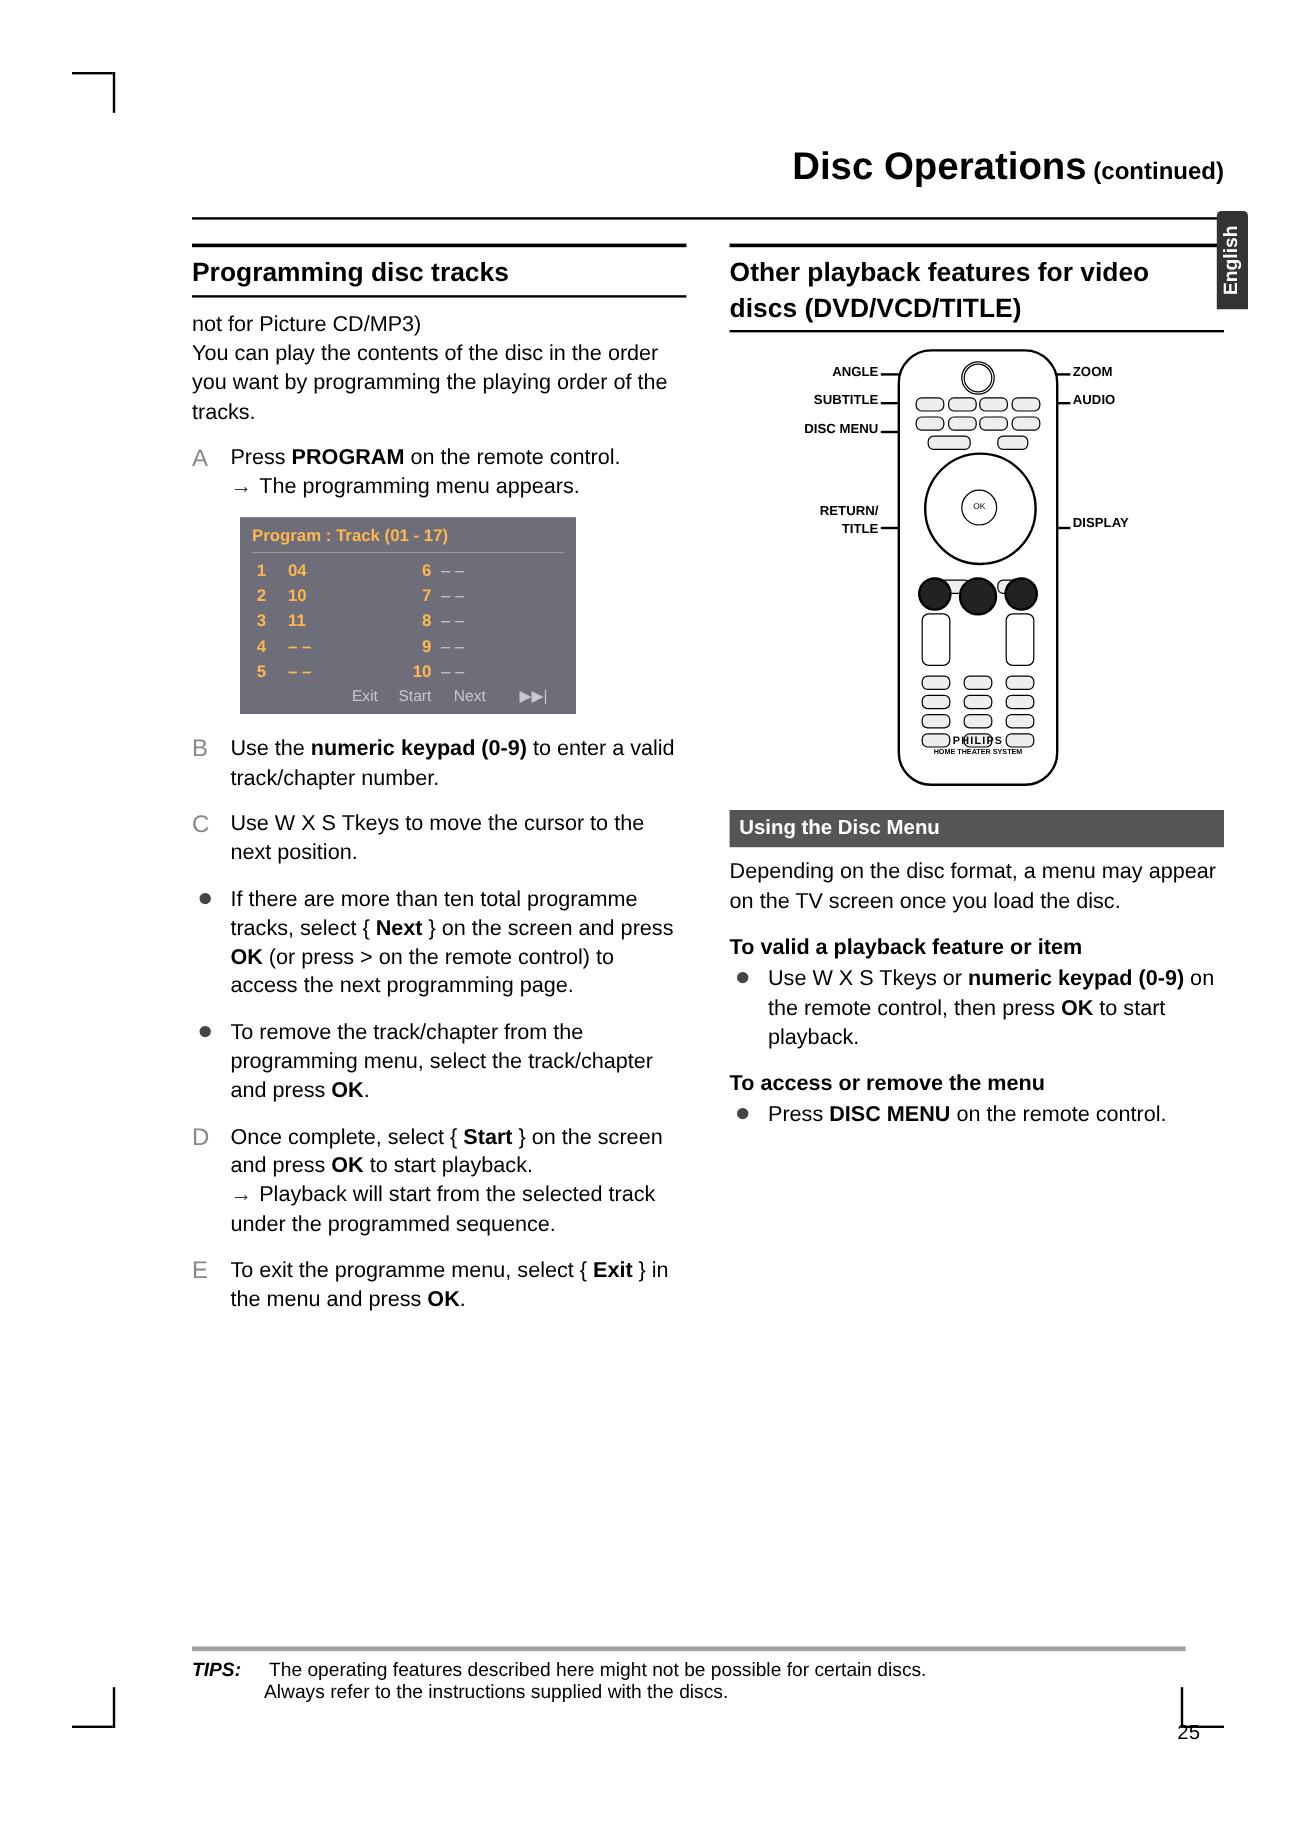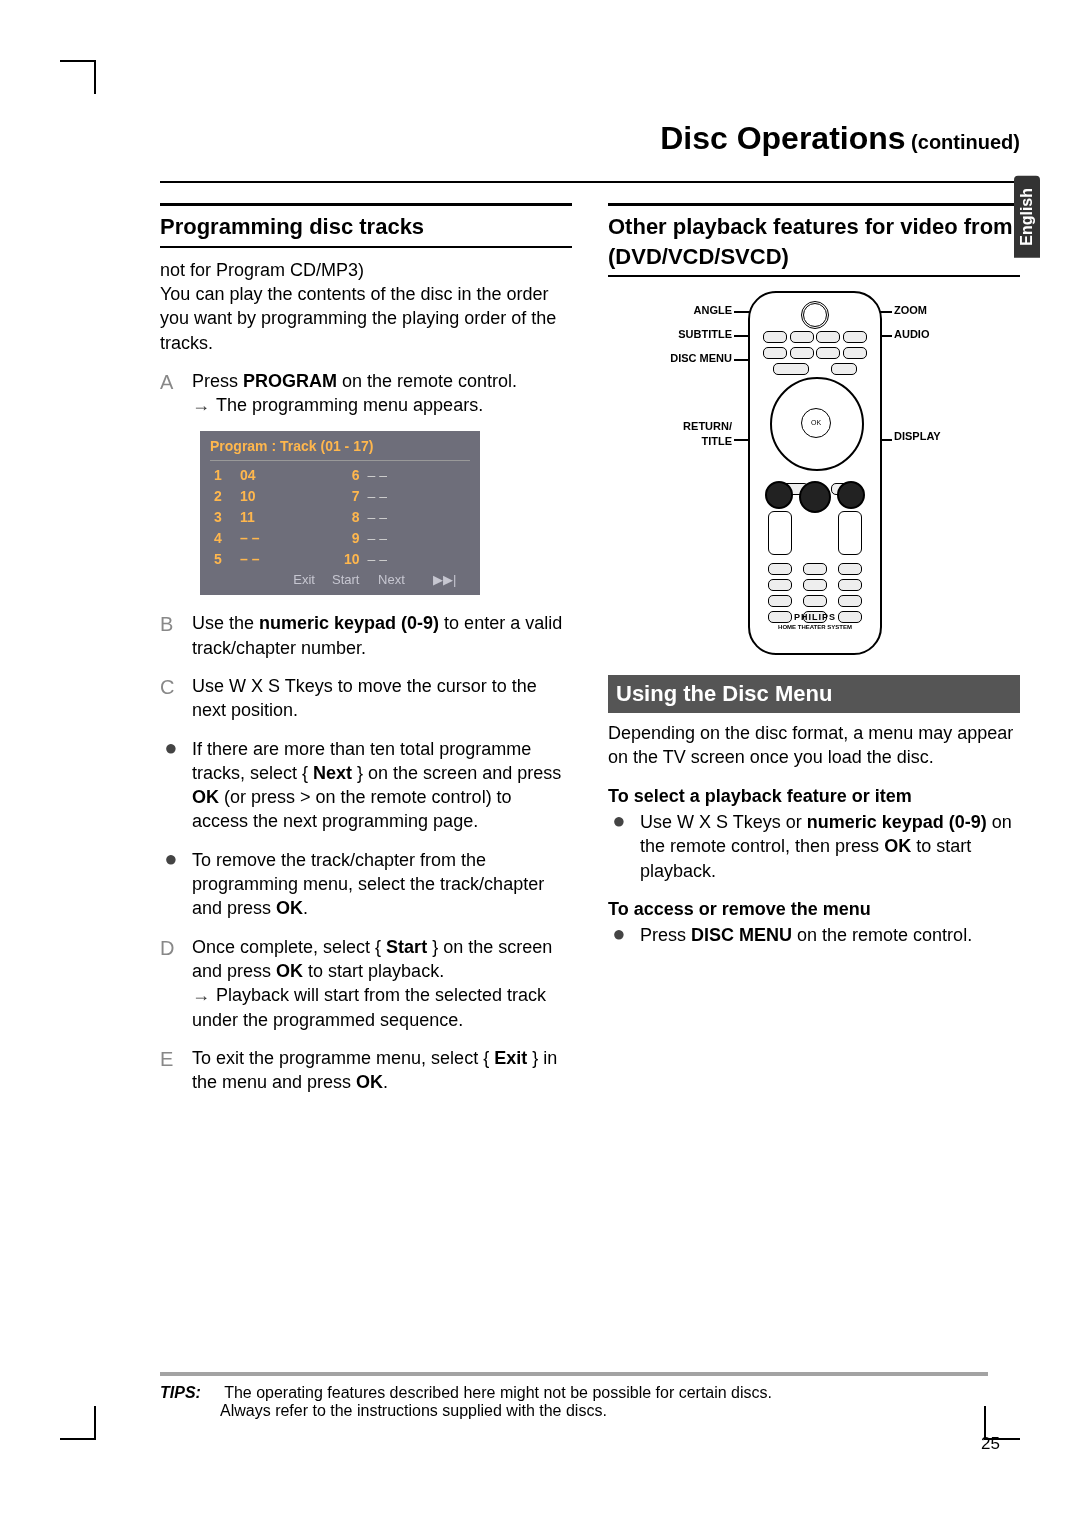--- a/index.html
+++ b/index.html
@@ -85,21 +85,21 @@
   .program-box td { padding: 1px 4px; color:#fff;}
   .program-box .idx{color:#ffb74d;font-weight:bold;width:18px;}
   .program-box .val{color:#ffb74d;font-weight:bold;}
   .program-box .footer td{ color:#c7c7d1; font-size:13px; text-align:center;}
   .program-box .dash{color:#ccc;}
 
   .sub-h {
     background: #555;
     color: #fff;
     font-weight: bold;
-    font-size: 22px;
+    font-size: 17px;
     padding: 4px 8px;
     margin: 14px 0 8px 0;
   }
   .bold { font-weight: bold; }
   .tips {
     position: absolute;
     bottom: 104px;
     left: 160px;
     right: 92px;
     font-size: 16px;
@@ -148,21 +148,21 @@
 
   <div class="header-title">
     <span>Disc Operations</span><span class="sub"> (continued)</span>
   </div>
 
   <div class="columns">
 
     <div class="col">
       <div class="section-h">Programming disc tracks</div>
       <p class="body-p">
-        <span>not for Program CD/MP3)</span><br>
+        <span>not for Picture CD/MP3)</span><br>
         <span>You can play the contents of the disc in the order you want by programming the playing order of the tracks.</span>
       </p>
 
       <ul class="steplist">
         <li>
           <span class="step-letter">A</span>
           <div>
             <span><span>Press </span><span class="bold">PROGRAM</span><span> on the remote control.</span></span><br>
             <span class="result-arrow">→</span><span>The programming menu appears.</span>
           </div>
@@ -257,21 +257,21 @@
           </div>
         </li>
         <li>
           <span class="step-letter">E</span>
           <div><span>To exit the programme menu, select { </span><span class="bold">Exit</span><span> } in the menu and press </span><span class="bold">OK</span><span>.</span></div>
         </li>
       </ul>
     </div>
 
     <div class="col">
-      <div class="section-h">Other playback features for video from (DVD/VCD/SVCD)</div>
+      <div class="section-h">Other playback features for video discs (DVD/VCD/TITLE)</div>
 
       <div class="remote-wrap">
         <div class="label l" style="top:12px;left:-6px;width:130px;">ANGLE</div>
         <div class="line" style="top:20px;left:126px;width:24px;"></div>
         <div class="label l" style="top:36px;left:-6px;width:130px;">SUBTITLE</div>
         <div class="line" style="top:44px;left:126px;width:24px;"></div>
         <div class="label l" style="top:60px;left:-6px;width:130px;">DISC MENU</div>
         <div class="line" style="top:68px;left:126px;width:24px;"></div>
         <div class="label l" style="top:128px;left:-6px;width:130px;white-space:pre;">RETURN/
 TITLE</div>
@@ -341,21 +341,21 @@
                 <span class="tiny-btn"></span>
               </div>
           </div>
           <div class="philips"><span>PHILIPS</span><span class="sub2">HOME THEATER SYSTEM</span></div>
         </div>
       </div>
 
       <div class="sub-h">Using the Disc Menu</div>
       <p class="body-p">Depending on the disc format, a menu may appear on the TV screen once you load the disc.</p>
 
-      <p class="body-p bold" style="margin-bottom:2px;">To select a playback feature or item</p>
+      <p class="body-p bold" style="margin-bottom:2px;">To valid a playback feature or item</p>
       <ul class="bullet-list">
         <li>
           <span class="bullet-dot">●</span>
           <div><span>Use  W X S Tkeys or </span><span class="bold">numeric keypad (0-9)</span><span> on the remote control, then press </span><span class="bold">OK</span><span> to start playback.</span></div>
         </li>
       </ul>
 
       <p class="body-p bold" style="margin-bottom:2px;">To access or remove the menu</p>
       <ul class="bullet-list">
         <li>

